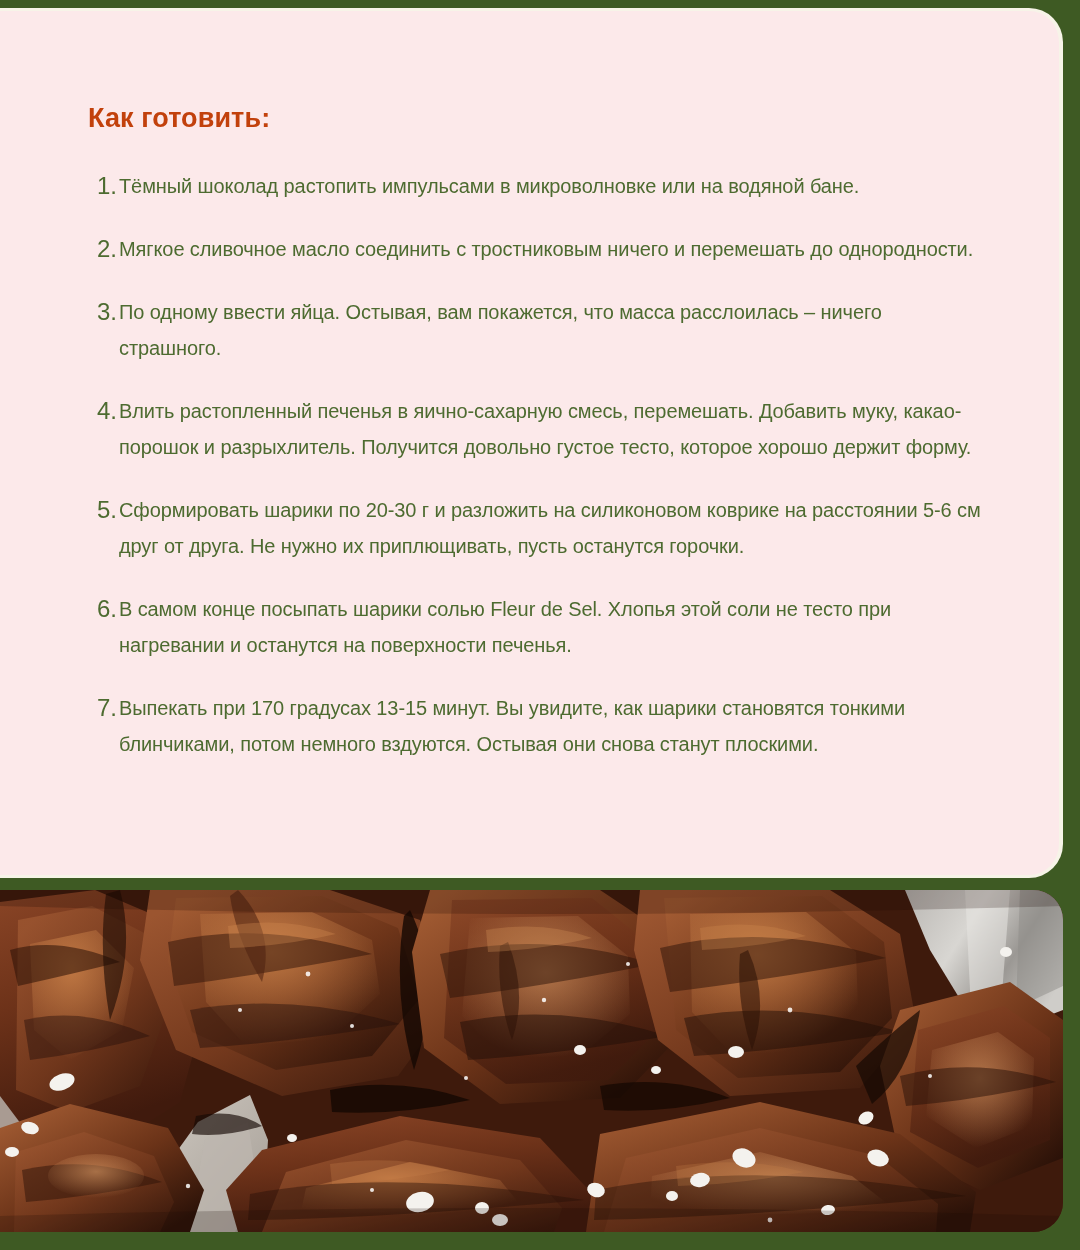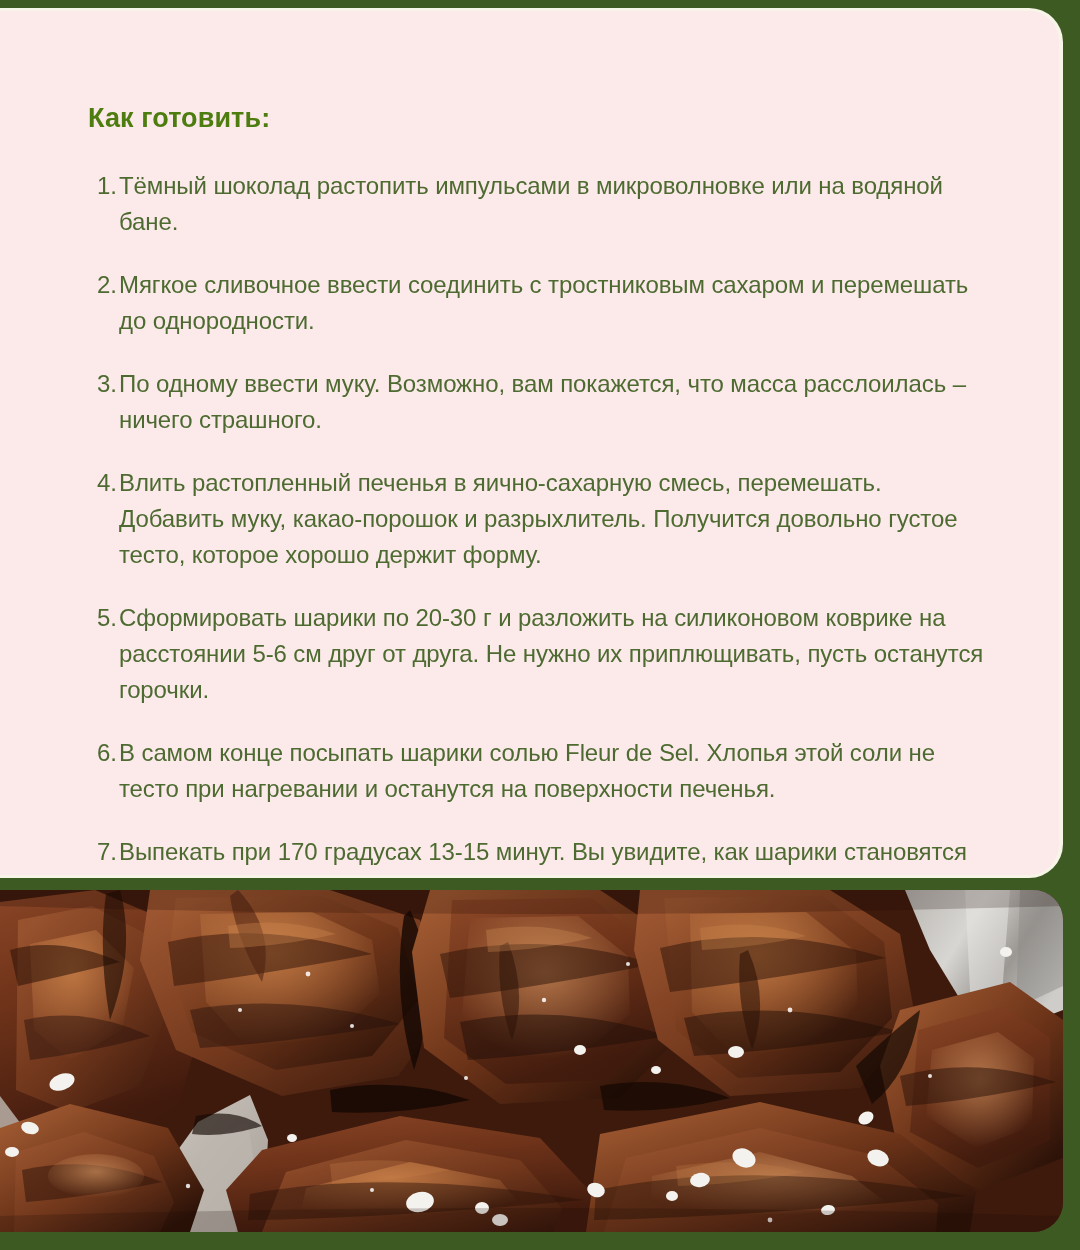--- a/index.html
+++ b/index.html
@@ -40,21 +40,21 @@
     overflow:hidden;
   }
 
   .card-inner{
     padding:92px 70px 0 88px;
   }
 
   .how-title{
     font-size:27px;
     font-weight:bold;
-    color:#4d7c0f;
+    color:#c2410c;
     letter-spacing:.1px;
     margin-bottom:34px;
   }
 
   
   .steps{
     list-style:none;
   }
 
   .step{
@@ -69,21 +69,21 @@
     width:31px;
     font-size:24px;
     line-height:36px;
     color:#4d6b30;
     text-align:left;
     padding-left:9px;
   }
 
   .step-text{
     flex:1 1 auto;
-    font-size:24px;
+    font-size:20px;
     line-height:36px;
     color:#4d6b30;
     letter-spacing:-0.1px;
   }
 
   
   .photo{
     position:absolute;
     top:890px;
     left:0;
@@ -119,26 +119,26 @@
 
     <ol class="steps">
 
       <li class="step">
         <span class="step-num">1.</span>
         <span class="step-text">Тёмный шоколад растопить импульсами в микроволновке или на водяной бане.</span>
       </li>
 
       <li class="step">
         <span class="step-num">2.</span>
-        <span class="step-text">Мягкое сливочное ввести соединить с тростниковым сахаром и перемешать до однородности.</span>
+        <span class="step-text">Мягкое сливочное масло соединить с тростниковым ничего и перемешать до однородности.</span>
       </li>
 
       <li class="step">
         <span class="step-num">3.</span>
-        <span class="step-text">По одному ввести муку. Возможно, вам покажется, что масса расслоилась – ничего страшного.</span>
+        <span class="step-text">По одному ввести яйца. Остывая, вам покажется, что масса расслоилась – ничего страшного.</span>
       </li>
 
       <li class="step">
         <span class="step-num">4.</span>
         <span class="step-text">Влить растопленный печенья в яично-сахарную смесь, перемешать. Добавить муку, какао-порошок и разрыхлитель. Получится довольно густое тесто, которое хорошо держит форму.</span>
       </li>
 
       <li class="step">
         <span class="step-num">5.</span>
         <span class="step-text">Сформировать шарики по 20-30 г и разложить на силиконовом коврике на расстоянии 5-6 см друг от друга. Не нужно их приплющивать, пусть останутся горочки.</span>

